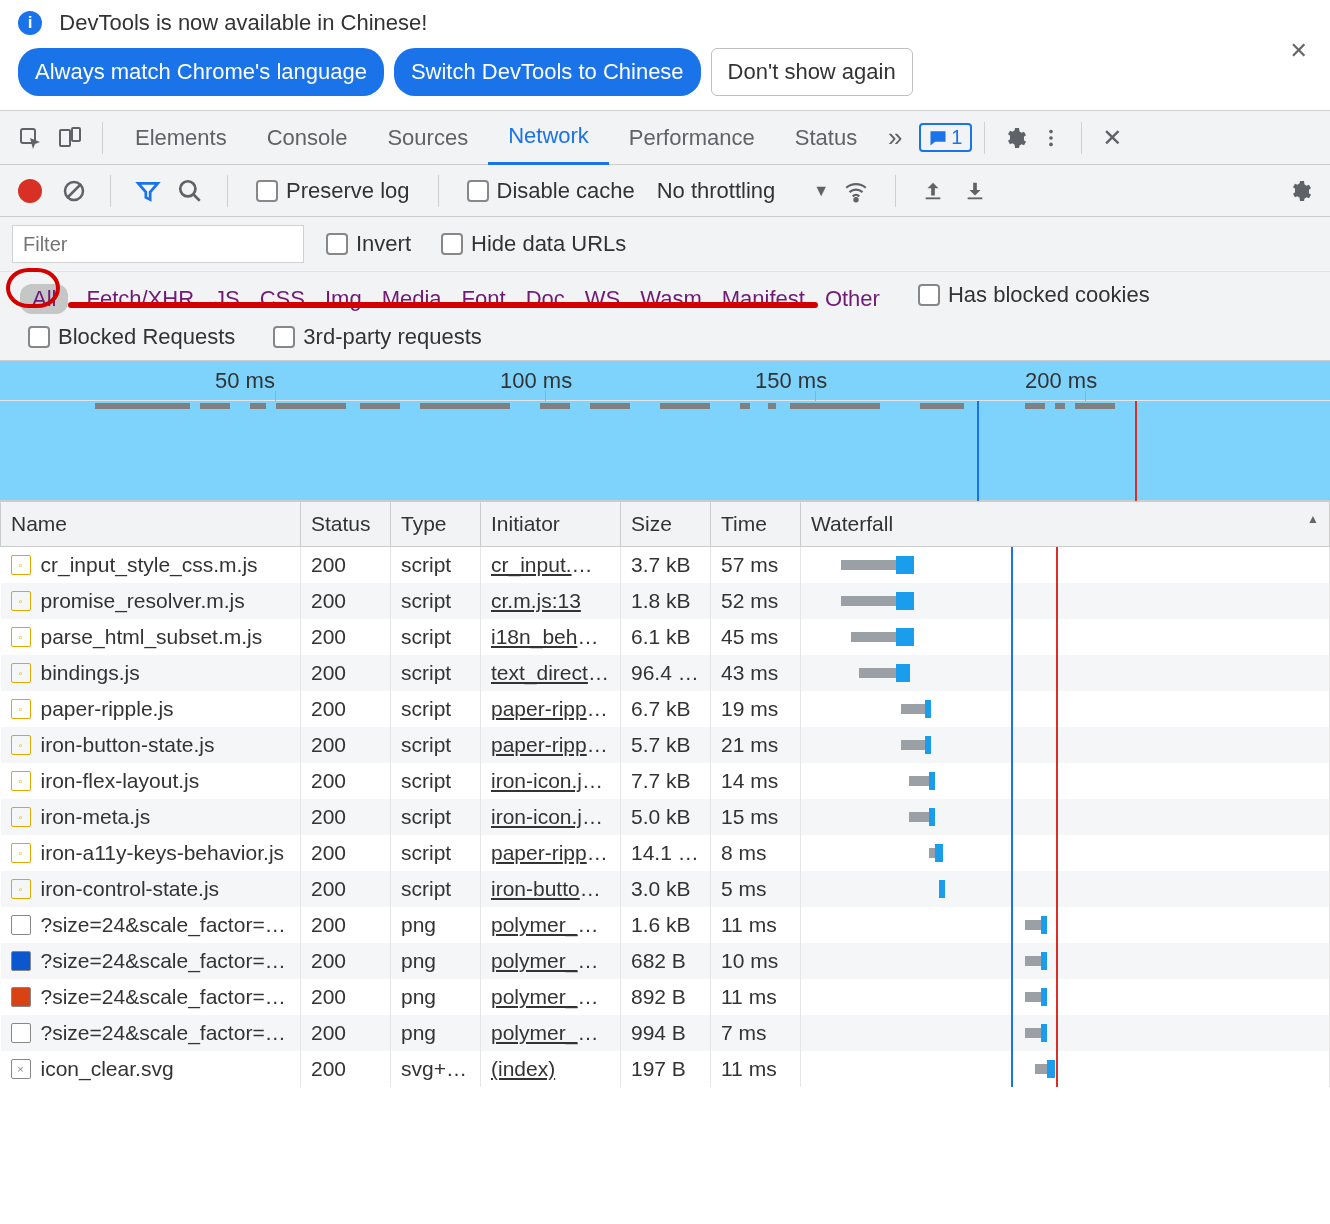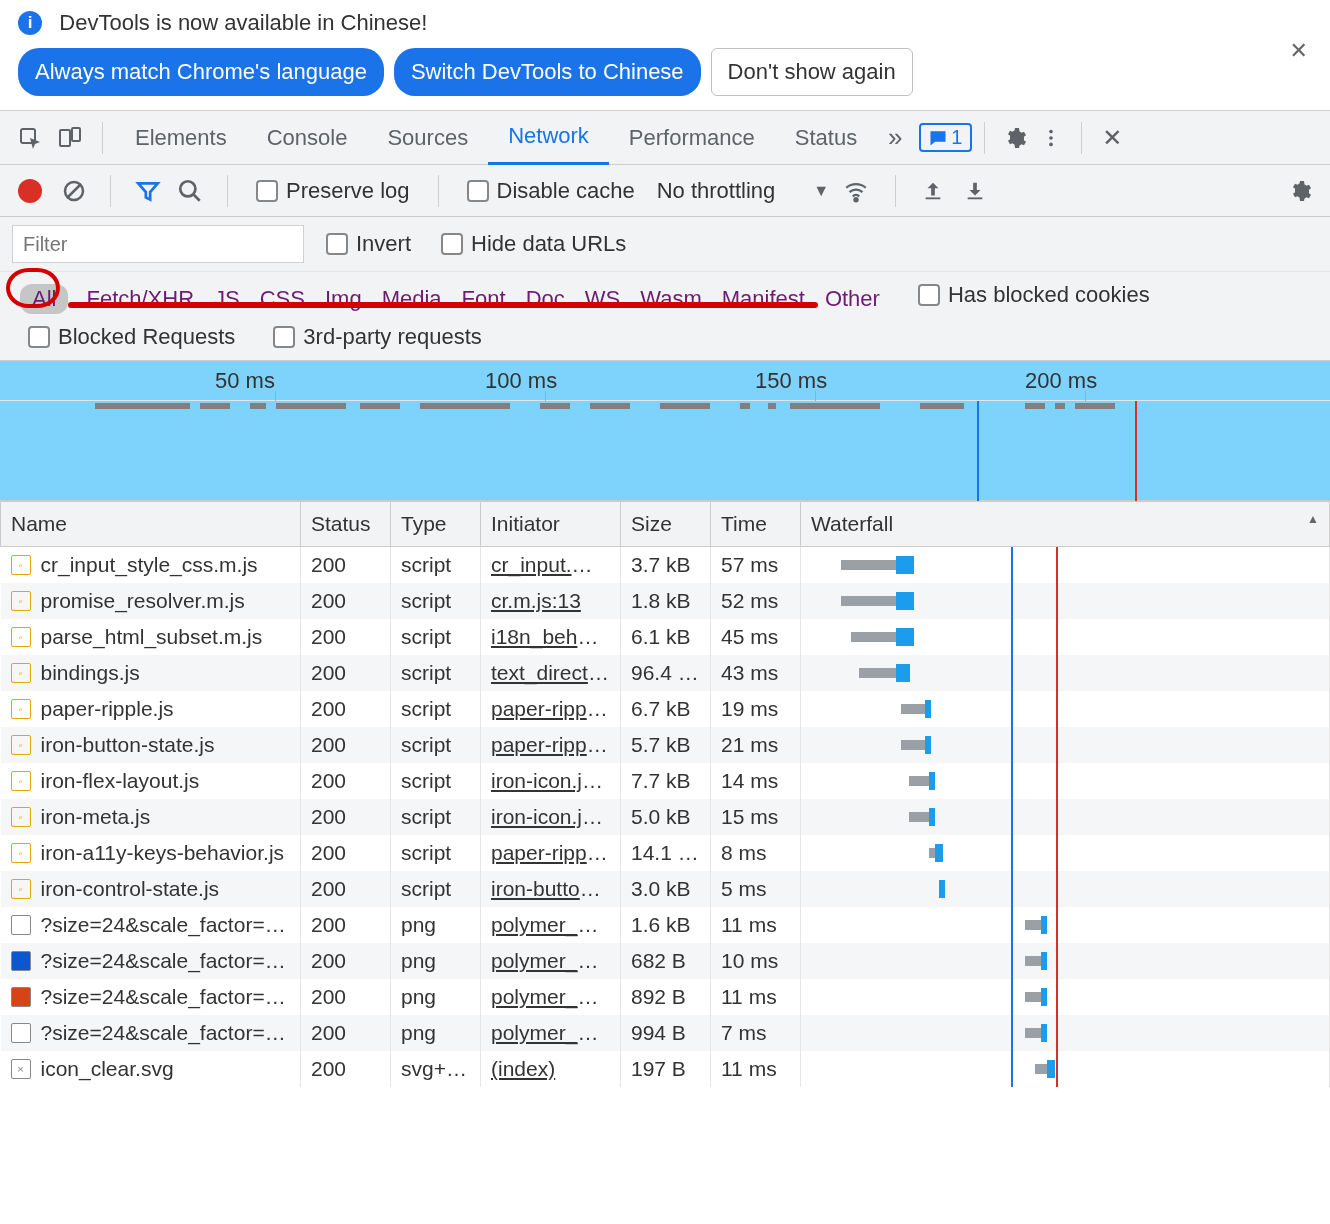--- a/index.html
+++ b/index.html
@@ -298,21 +298,21 @@
   <label class="cb">
       <span class="cb-box"></span>
       <span>3rd-party requests</span>
     </label>
 </div>
 
 <div class="timeline">
   <div class="time-ticks" id="ticks">
       <span class="tick" style="left: 215px;">50 ms</span>
       <span class="tick-line" style="left: 275px;"></span>
-      <span class="tick" style="left: 485px;">100 ms</span>
+      <span class="tick" style="left: 500px;">100 ms</span>
       <span class="tick-line" style="left: 545px;"></span>
       <span class="tick" style="left: 755px;">150 ms</span>
       <span class="tick-line" style="left: 815px;"></span>
       <span class="tick" style="left: 1025px;">200 ms</span>
       <span class="tick-line" style="left: 1085px;"></span>
     </div>
   <div class="overview-body" id="ovbody">
     <span class="blue-line" style="left:977px;"></span>
     <span class="red-line" style="left:1135px;"></span>
   <span class="ov-seg" style="left: 95px; width: 95px;"></span>

